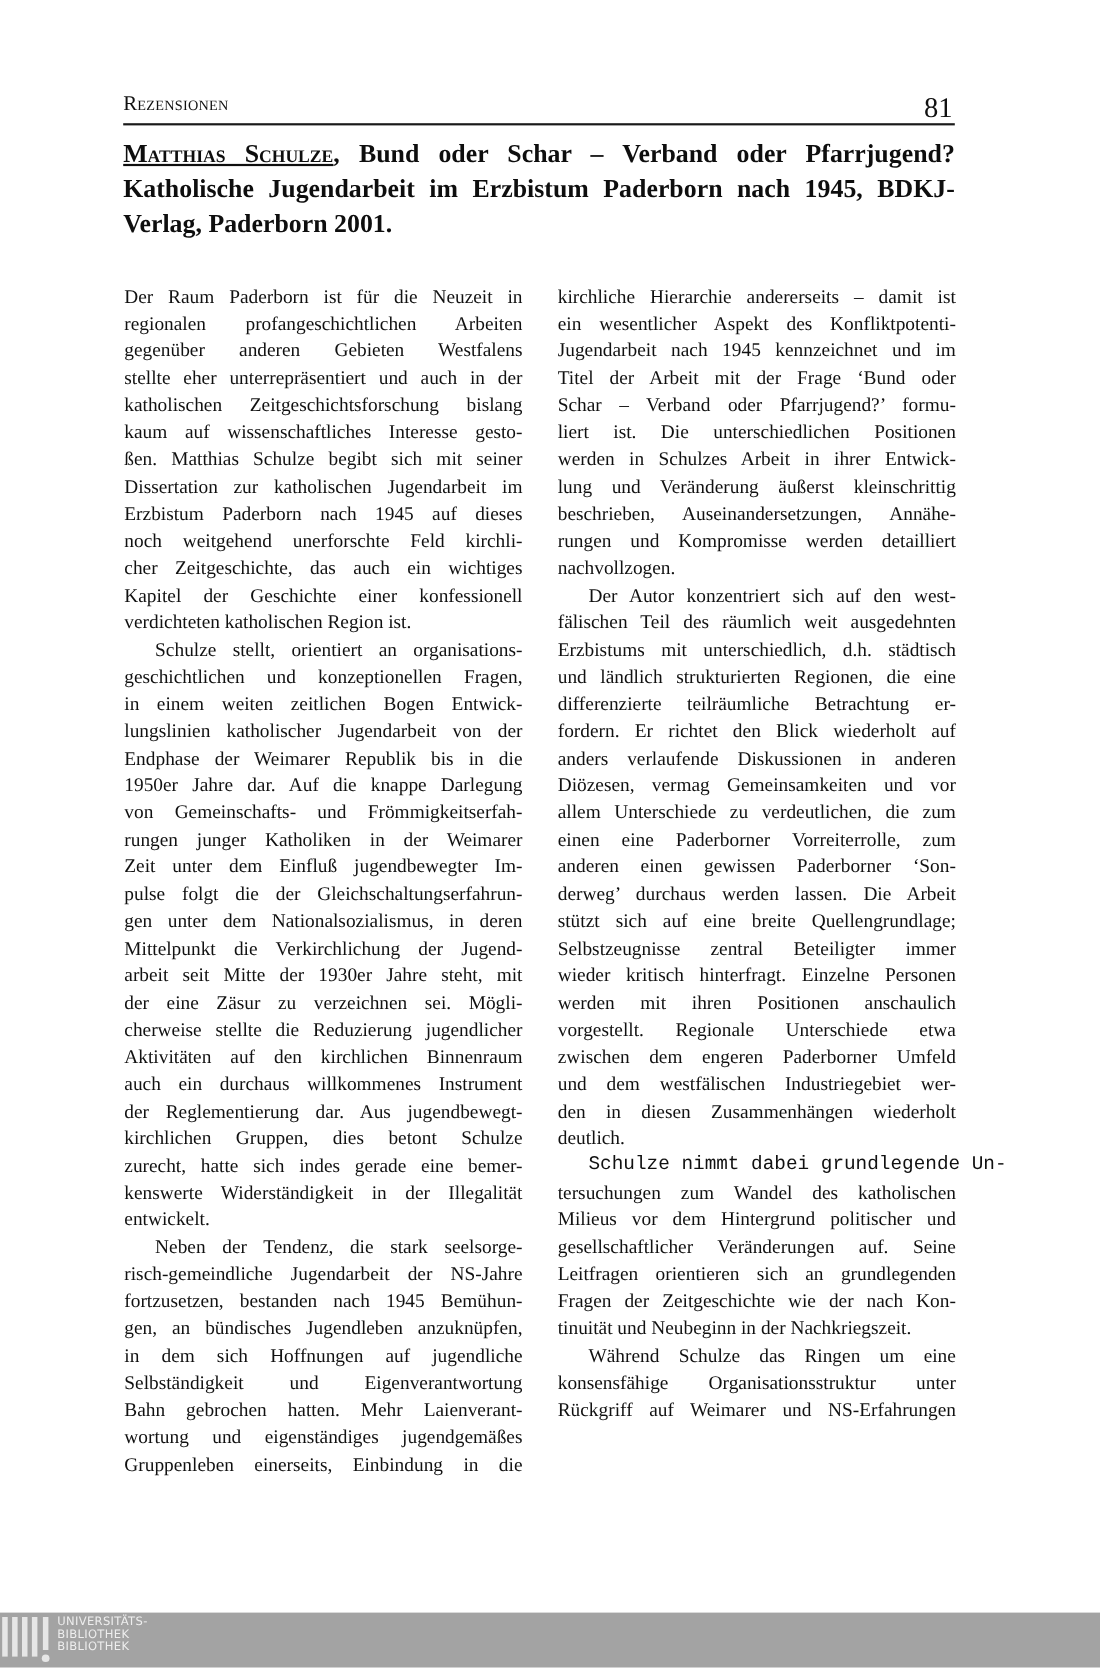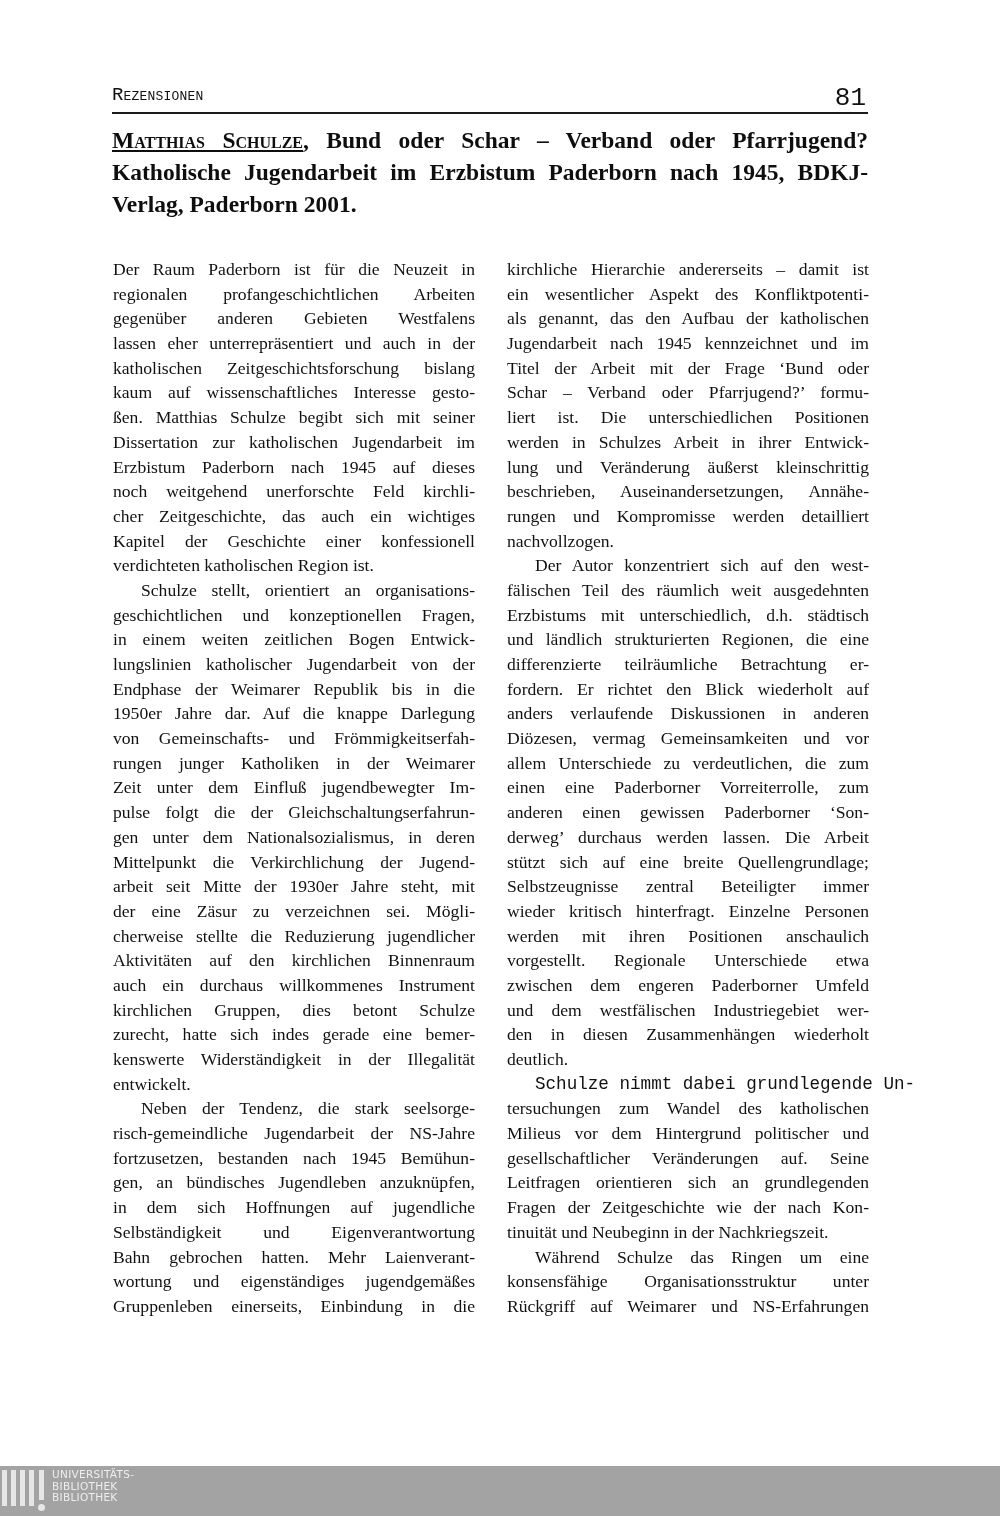--- a/index.html
+++ b/index.html
@@ -1,18 +1,18 @@
 <!DOCTYPE html>
 <html><head>
 <meta charset="utf-8">
 <style>
   html, body { margin: 0; padding: 0; background: #ffffff; }
   body { width: 1000px; height: 1516px; position: relative; overflow: hidden;
          font-family: "Liberation Serif", "DejaVu Serif", serif; color: #111; }
-  .running-head { position: absolute; left: 112px; top: 80px; width: 756px; height: 32px; border-bottom: 2px solid #1a1a1a; font-family: Liberation Mono, monospace; }
+  .running-head { position: absolute; left: 112px; top: 80px; width: 756px; height: 32px; border-bottom: 2px solid #1a1a1a; }
   .running-head .section { position: absolute; left: 0; top: 4px; font-size: 19px; font-variant: small-caps; letter-spacing: 0.2px; }
   .running-head .pageno { position: absolute; right: 2px; top: 3px; font-size: 26px; }
   .title { position: absolute; left: 112px; top: 124px; width: 756px; font-weight: bold; font-size: 23.5px; line-height: 32px; text-align: justify; color: #0e0e0e; }
   .title .author { font-variant: small-caps; text-decoration: underline; }
   .col { position: absolute; top: 257px; width: 362px; font-size: 17.6px; line-height: 24.7px; text-align: justify; }
   .col.left { left: 113px; }
   .col.right { left: 507px; }
   .col .line { display: block; text-align: justify; text-align-last: justify; white-space: nowrap; height: 24.7px; }
   .col .line.last { text-align-last: left; }
   .footer { position: absolute; left: 0; top: 1466px; width: 1000px; height: 61px; background: #a3a3a3; }
@@ -28,21 +28,21 @@
   <span class="section">Rezensionen</span>
   <span class="pageno">81</span>
 </div>
 
 <div class="title"><span class="author">Matthias Schulze</span><span>, Bund oder Schar – Verband oder Pfarrjugend? Katholische Jugendarbeit im Erzbistum Paderborn nach 1945, BDKJ-Verlag, Paderborn 2001.</span></div>
 
 <div class="col left" id="col-left">
     <span class="line">Der Raum Paderborn ist für die Neuzeit in</span>
     <span class="line">regionalen profangeschichtlichen Arbeiten</span>
     <span class="line">gegenüber anderen Gebieten Westfalens</span>
-    <span class="line">lassen eher unterrepräsentiert und auch in der</span>
+    <span class="line">stellte eher unterrepräsentiert und auch in der</span>
     <span class="line">katholischen Zeitgeschichtsforschung bislang</span>
     <span class="line">kaum auf wissenschaftliches Interesse gesto-</span>
     <span class="line">ßen. Matthias Schulze begibt sich mit seiner</span>
     <span class="line">Dissertation zur katholischen Jugendarbeit im</span>
     <span class="line">Erzbistum Paderborn nach 1945 auf dieses</span>
     <span class="line">noch weitgehend unerforschte Feld kirchli-</span>
     <span class="line">cher Zeitgeschichte, das auch ein wichtiges</span>
     <span class="line">Kapitel der Geschichte einer konfessionell</span>
     <span class="line last">verdichteten katholischen Region ist.</span>
     <span class="line" style="text-indent: 28px;">Schulze stellt, orientiert an organisations-</span>
@@ -55,38 +55,38 @@
     <span class="line">rungen junger Katholiken in der Weimarer</span>
     <span class="line">Zeit unter dem Einfluß jugendbewegter Im-</span>
     <span class="line">pulse folgt die der Gleichschaltungserfahrun-</span>
     <span class="line">gen unter dem Nationalsozialismus, in deren</span>
     <span class="line">Mittelpunkt die Verkirchlichung der Jugend-</span>
     <span class="line">arbeit seit Mitte der 1930er Jahre steht, mit</span>
     <span class="line">der eine Zäsur zu verzeichnen sei. Mögli-</span>
     <span class="line">cherweise stellte die Reduzierung jugendlicher</span>
     <span class="line">Aktivitäten auf den kirchlichen Binnenraum</span>
     <span class="line">auch ein durchaus willkommenes Instrument</span>
+    <span class="line">der Reglementierung dar. Aus jugendbewegt-</span>
     <span class="line">kirchlichen Gruppen, dies betont Schulze</span>
     <span class="line">zurecht, hatte sich indes gerade eine bemer-</span>
     <span class="line">kenswerte Widerständigkeit in der Illegalität</span>
     <span class="line last">entwickelt.</span>
     <span class="line" style="text-indent: 28px;">Neben der Tendenz, die stark seelsorge-</span>
     <span class="line">risch-gemeindliche Jugendarbeit der NS-Jahre</span>
     <span class="line">fortzusetzen, bestanden nach 1945 Bemühun-</span>
     <span class="line">gen, an bündisches Jugendleben anzuknüpfen,</span>
     <span class="line">in dem sich Hoffnungen auf jugendliche</span>
     <span class="line">Selbständigkeit und Eigenverantwortung</span>
     <span class="line">Bahn gebrochen hatten. Mehr Laienverant-</span>
     <span class="line">wortung und eigenständiges jugendgemäßes</span>
     <span class="line">Gruppenleben einerseits, Einbindung in die</span>
   </div>
 <div class="col right" id="col-right">
     <span class="line">kirchliche Hierarchie andererseits – damit ist</span>
     <span class="line">ein wesentlicher Aspekt des Konfliktpotenti-</span>
-    <span class="line">als genannt, das den Aufbau der katholischen</span>
     <span class="line">Jugendarbeit nach 1945 kennzeichnet und im</span>
     <span class="line">Titel der Arbeit mit der Frage ‘Bund oder</span>
     <span class="line">Schar – Verband oder Pfarrjugend?’ formu-</span>
     <span class="line">liert ist. Die unterschiedlichen Positionen</span>
     <span class="line">werden in Schulzes Arbeit in ihrer Entwick-</span>
     <span class="line">lung und Veränderung äußerst kleinschrittig</span>
     <span class="line">beschrieben, Auseinandersetzungen, Annähe-</span>
     <span class="line">rungen und Kompromisse werden detailliert</span>
     <span class="line last">nachvollzogen.</span>
     <span class="line" style="text-indent: 28px;">Der Autor konzentriert sich auf den west-</span>

